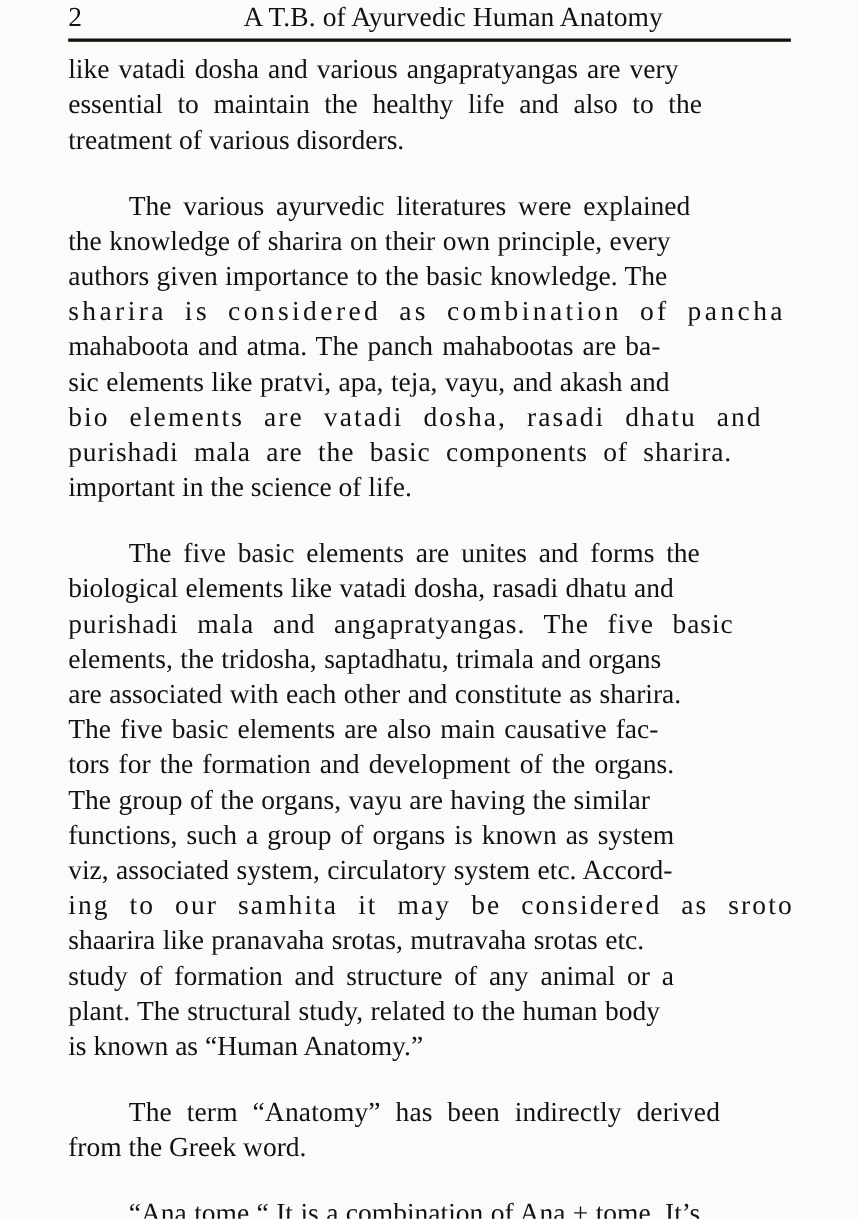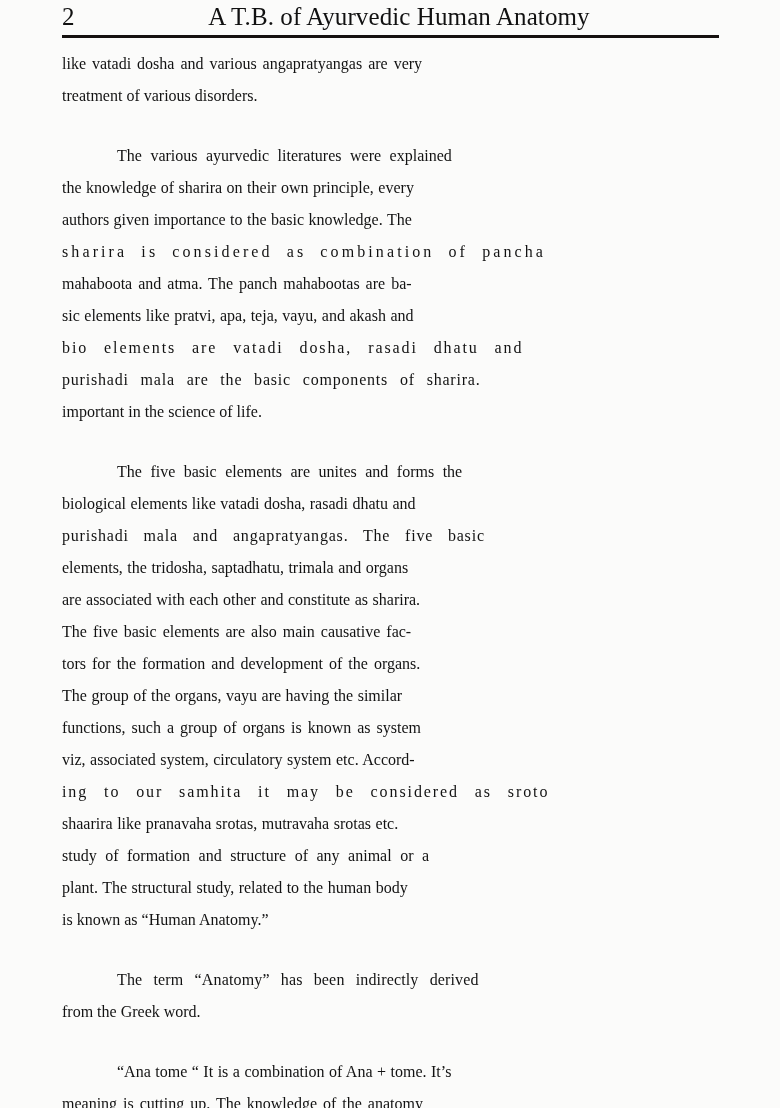--- a/index.html
+++ b/index.html
@@ -37,21 +37,21 @@
     left: 0;
     top: 0;
     font-size: 25px;
     line-height: 30px;
     font-weight: 400;
     color: #111;
     letter-spacing: 0px;
   }
   .head-title {
     position: absolute;
-    left: 0;
+    left: 13px;
     top: 0;
     width: 656px;
     text-align: center;
     font-size: 25px;
     line-height: 30px;
     font-weight: 400;
     color: #111;
     letter-spacing: 0.1px;
     padding-left: 18px;
     box-sizing: border-box;
@@ -69,21 +69,21 @@
   .column {
     position: absolute;
     left: 62px;
     top: 48px;
     width: 657px;
   }
 
   p.para {
     margin: 0;
     padding: 0;
-    font-size: 16px;
+    font-size: 25px;
     line-height: 32px;
     text-align: justify;
     text-justify: inter-word;
     color: #121212;
     letter-spacing: 0px;
     word-spacing: 0px;
     hyphens: none;
   }
   
   p.para::after {
@@ -124,20 +124,21 @@
   <div class="running-head">
     <div class="folio">2</div>
     <div class="head-title">A T.B. of Ayurvedic Human Anatomy</div>
   </div>
   <div class="head-rule"></div>
 
   <div class="column">
 
     <p class="para noshape">
       <span class="ln just wsp-2">like vatadi dosha and various angapratyangas are very</span>
+      <span class="ln just wsp-4">essential to maintain the healthy life and also to the</span>
       <span class="ln last">treatment of various disorders.</span>
     </p>
 
     <p class="para noshape">
       <span class="ln ind just wsp-3">The various ayurvedic literatures were explained</span>
       <span class="ln just wsp-1">the knowledge of sharira  on their own principle, every</span>
       <span class="ln just wsp-1">authors given importance to the basic knowledge. The</span>
       <span class="ln just lsp-4 wsp-4">sharira is considered as combination of pancha</span>
       <span class="ln just wsp-2">mahaboota and atma. The panch mahabootas are ba-</span>
       <span class="ln just wsp-1">sic elements like pratvi, apa, teja, vayu, and akash and</span>

